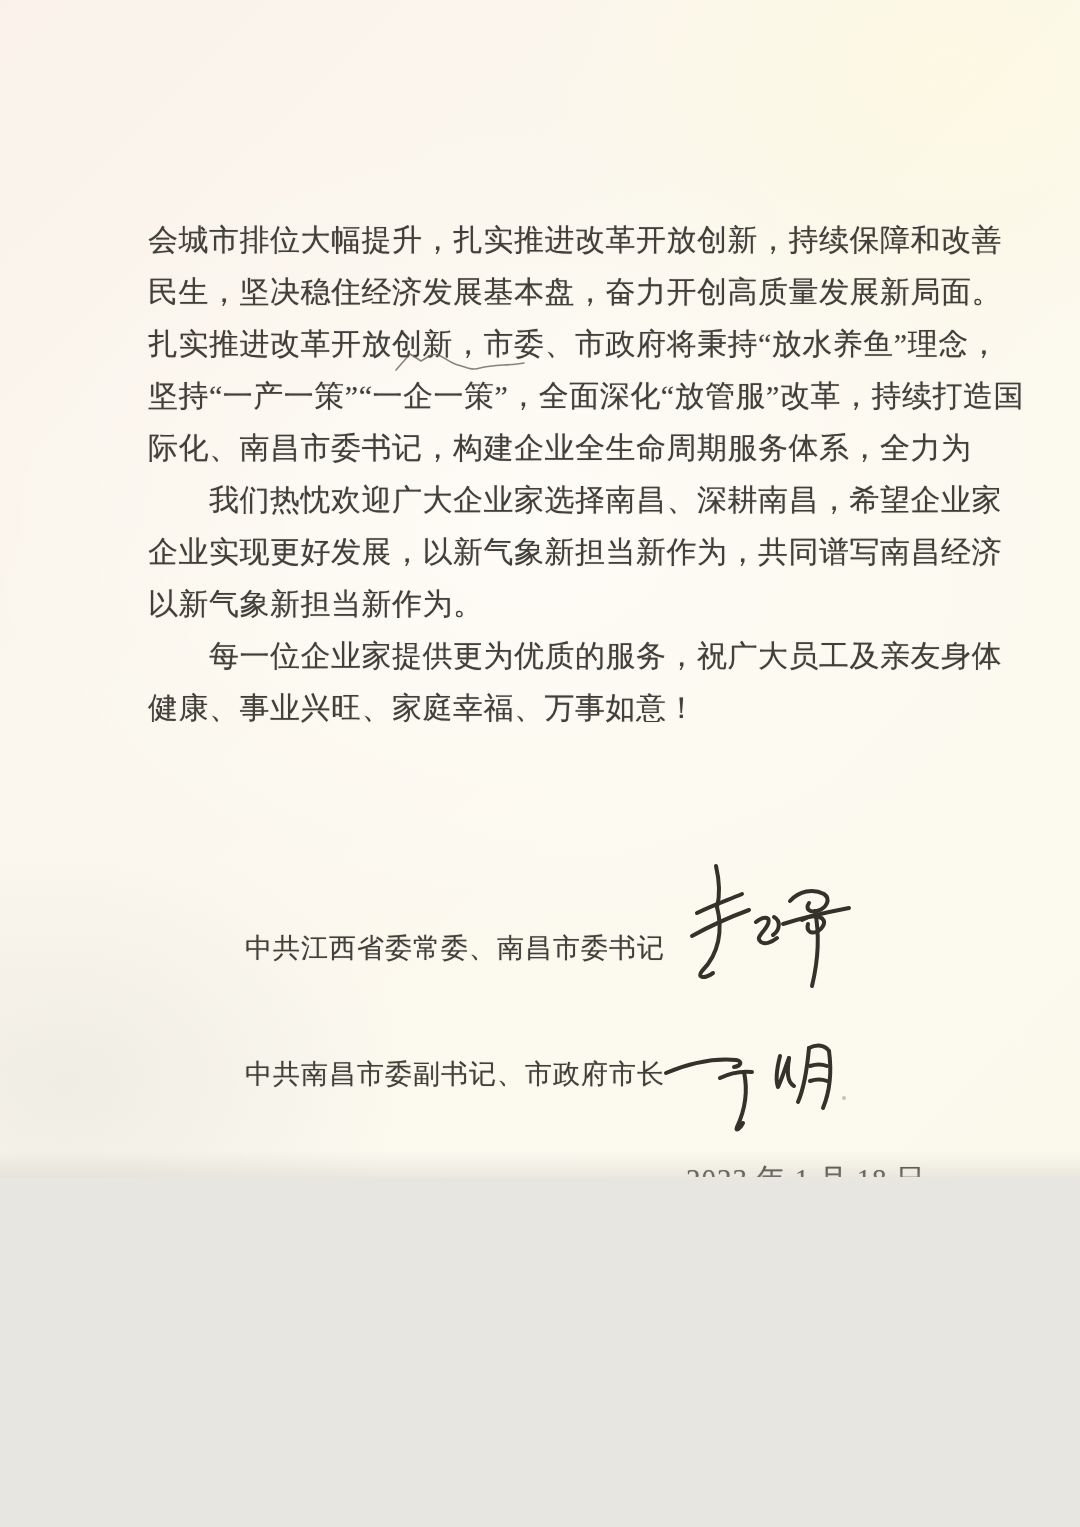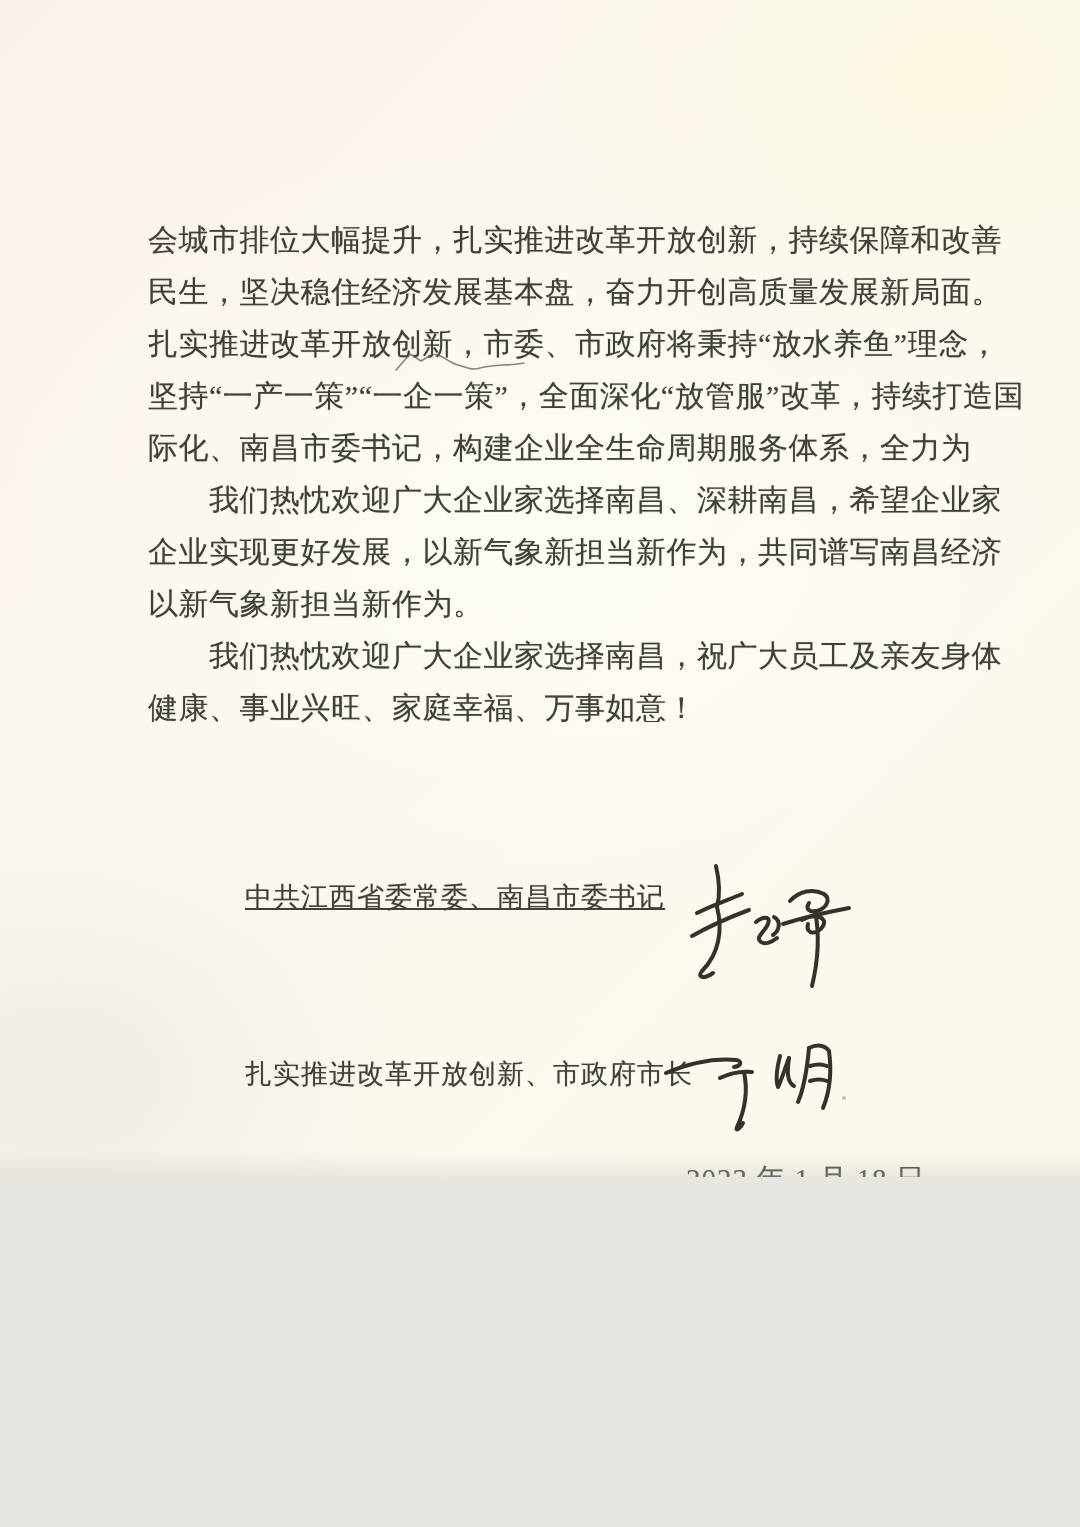--- a/index.html
+++ b/index.html
@@ -45,21 +45,21 @@
   }
   .line.indent { padding-left: 61px; }
   .sig-title {
     position: absolute;
     color: #413f3a;
     font-size: 27px;
     letter-spacing: 1px;
     white-space: nowrap;
     text-shadow: 0 0 1px rgba(70,66,60,0.45);
   }
-  .sig-title.first  { left: 245px; top: 879px; text-decoration: underline; }
+  .sig-title.first  { left: 245px; top: 930px; }
   .sig-title.second { left: 245px; top: 1056px; }
   .signature { position: absolute; }
   .signature svg { display: block; }
   .signature path {
     fill: none;
     stroke: #35322c;
     stroke-linecap: round;
     stroke-linejoin: round;
   }
   .sig-one { left: 686px; top: 860px; }
@@ -109,21 +109,21 @@
 
   <div class="body-text">
     <div class="line">会城市排位大幅提升，扎实推进改革开放创新，持续保障和改善</div>
     <div class="line">民生，坚决稳住经济发展基本盘，奋力开创高质量发展新局面。</div>
     <div class="line">扎实推进改革开放创新，市委、市政府将秉持“放水养鱼”理念，</div>
     <div class="line">坚持“一产一策”“一企一策”，全面深化“放管服”改革，持续打造国</div>
     <div class="line">际化、南昌市委书记，构建企业全生命周期服务体系，全力为</div>
     <div class="line indent">我们热忱欢迎广大企业家选择南昌、深耕南昌，希望企业家</div>
     <div class="line">企业实现更好发展，以新气象新担当新作为，共同谱写南昌经济</div>
     <div class="line">以新气象新担当新作为。</div>
-    <div class="line indent">我们热忱欢迎广大企业家选择南昌，祝广大员工及亲友身体</div>
+    <div class="line indent">每一位企业家提供更为优质的服务，祝广大员工及亲友身体</div>
     <div class="line">健康、事业兴旺、家庭幸福、万事如意！</div>
   </div>
 
   <div class="pen-mark">
     <svg width="160" height="36" viewBox="0 0 160 36">
       <path d="M6,26 L20,10 L31,17 L41,11 C50,8 57,18 68,21 C76,23 82,27 90,24 C104,20 118,22 134,19"></path>
     </svg>
   </div>
 
   <div class="sig-title first">中共江西省委常委、南昌市委书记</div>
@@ -139,21 +139,21 @@
       </g>
       <g stroke-width="4">
         <path d="M104,41 C113,31 127,28 138,34 C145,39 141,48 131,51 C124,53 119,49 123,43"></path>
         <path d="M97,64 C119,57 142,52 163,48"></path>
         <path d="M116,60 C129,53 142,57 137,66 C132,75 119,75 122,64"></path>
         <path d="M129,51 C134,76 132,101 126,126"></path>
       </g>
     </svg>
   </div>
 
-  <div class="sig-title second">扎实推进改革开放创新、市政府市长</div>
+  <div class="sig-title second">中共南昌市委副书记、市政府市长</div>
   <div class="signature sig-two" title="万广明">
     <svg width="220" height="112" viewBox="0 0 220 112">
       <g stroke-width="4">
         <path d="M8,45 C32,35 56,30 78,32 C85,33 83,38 76,39"></path>
         <path d="M62,50 C72,45 84,43 94,44"></path>
         <path d="M86,44 C90,63 87,82 79,99 C77,104 82,101 85,95"></path>
       </g>
       <g stroke-width="4">
         <path d="M122,28 C119,40 117,51 120,59 C124,51 127,40 131,30"></path>
         <path d="M131,30 C129,44 129,54 136,58"></path>

